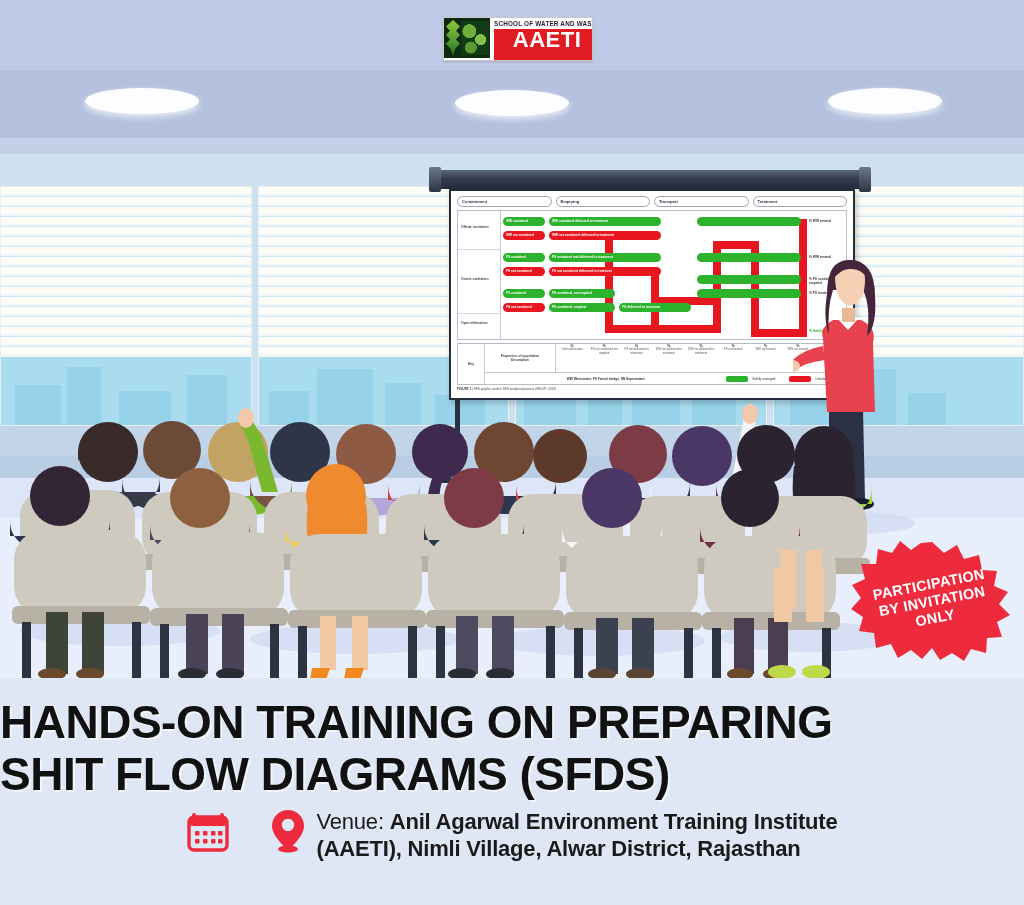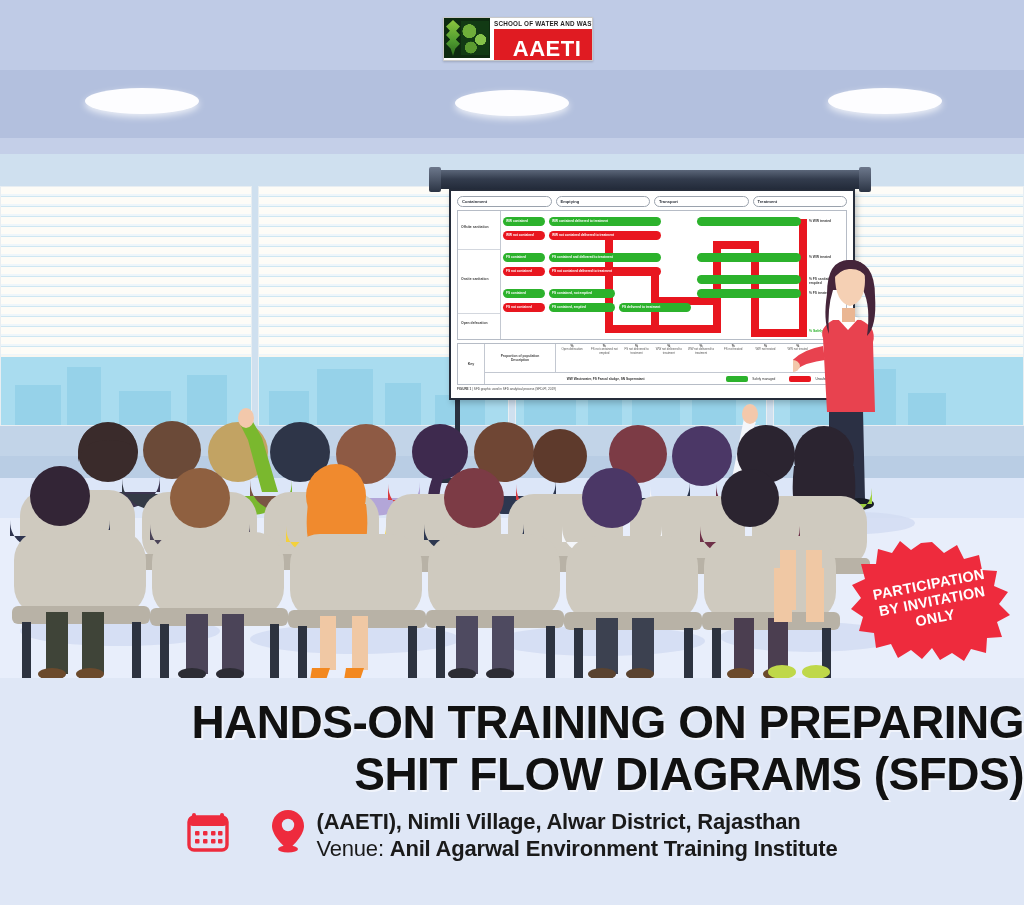--- a/index.html
+++ b/index.html
@@ -17,21 +17,21 @@
   .logo-img{width:46px;height:40px;background:#0e2b10;position:relative;overflow:hidden;flex:none;}
   .logo-img:before{content:"";position:absolute;left:2px;top:2px;width:14px;height:36px;
         background:linear-gradient(180deg,#8dc63f 0%,#4e9a2f 60%,#2c6b1d 100%);
         clip-path:polygon(50% 0,100% 18%,72% 30%,100% 42%,70% 54%,100% 66%,66% 80%,50% 100%,34% 80%,0 66%,30% 54%,0 42%,28% 30%,0 18%);}
   .logo-img:after{content:"";position:absolute;right:1px;top:3px;width:28px;height:34px;
         background:radial-gradient(circle at 30% 30%,#6fae3a 0 22%,transparent 23%),
                    radial-gradient(circle at 70% 55%,#85c24a 0 20%,transparent 21%),
                    radial-gradient(circle at 35% 78%,#5b9a30 0 18%,transparent 19%),#123a14;}
   .logo-txt{flex:1;display:flex;flex-direction:column;justify-content:flex-start;padding:2px 3px 0 4px;}
   .logo-sub{font-size:6.3px;font-weight:bold;letter-spacing:.22px;color:#231f20;white-space:nowrap;line-height:8px;}
-  .logo-main{margin-top:1px;background:#e01b22;flex:1;display:flex;align-items:flex-end;justify-content:center;}
+  .logo-main{margin-top:1px;background:#e01b22;flex:1;display:flex;align-items:flex-start;justify-content:center;}
   .logo-main span{color:#fff;font-size:22px;font-weight:bold;letter-spacing:.5px;line-height:22px;
         font-family:"Liberation Sans",sans-serif;}
 
   
   .ceiling{position:absolute;left:0;top:70px;width:1024px;height:68px;background:#b3c0de;}
   .ceiling-lip{position:absolute;left:0;top:138px;width:1024px;height:16px;background:#c4cfe8;}
   .light{position:absolute;height:26px;width:114px;border-radius:50%;background:#fdfdff;
          box-shadow:0 3px 7px rgba(255,255,255,.75);}
   .l1{left:85px;top:88px;} .l2{left:455px;top:90px;} .l3{left:828px;top:88px;}
 
@@ -104,21 +104,21 @@
   .audience{position:absolute;left:0;top:400px;width:1024px;height:280px;z-index:18;}
 
   
   .burst{position:absolute;left:849px;top:540px;width:166px;height:122px;z-index:30;}
   .burst-txt{position:absolute;left:0;top:0;width:166px;height:122px;display:flex;flex-direction:column;
         align-items:center;justify-content:center;transform:rotate(-11deg);color:#fff;font-weight:bold;
         font-size:14.5px;line-height:17px;letter-spacing:.3px;text-align:center;pointer-events:none;}
 
   
   .bottom{position:absolute;left:0;top:678px;width:1024px;height:227px;background:#dfe7f6;z-index:35;}
-  .title{position:absolute;left:0;top:18px;width:1024px;text-align:right;color:#111;
+  .title{position:absolute;left:0;top:18px;width:1024px;text-align:left;color:#111;
         font-weight:bold;font-size:46px;line-height:52px;letter-spacing:-.5px;
         font-family:"Liberation Sans",sans-serif;
         text-shadow:2px 2px 0 rgba(255,255,255,.55);}
   .title .l2t{display:block;}
   .meta{position:absolute;left:0;top:130px;width:1024px;display:flex;justify-content:center;
         align-items:flex-start;gap:42px;}
   .metaitem{display:flex;align-items:flex-start;gap:12px;}
   .mtext{font-size:22px;font-weight:bold;color:#1a1a1a;line-height:27px;letter-spacing:-.2px;}
   .mtext .lead{font-weight:normal;}
   .cal{width:42px;height:42px;flex:none;margin-top:2px;}
@@ -617,21 +617,21 @@
         </svg>
       </div>
 
       <div class="metaitem">
         <svg class="pin" viewBox="0 0 34 44">
           <path d="M17 1 C8 1 1 8 1 17 C1 28 17 41 17 41 C17 41 33 28 33 17 C33 8 26 1 17 1 Z" fill="#ee2b3d"></path>
           <circle cx="17" cy="16" r="6.2" fill="#dfe7f6"></circle>
           <ellipse cx="17" cy="40" rx="10" ry="3.6" fill="#ee2b3d"></ellipse>
         </svg>
         <div class="mtext">
+          <div><span class="lead">Venue: </span><span>Anil Agarwal Environment Training Institute</span></div>
           <div>(AAETI), Nimli Village, Alwar District, Rajasthan</div>
-          <div><span class="lead">Venue: </span><span>Anil Agarwal Environment Training Institute</span></div>
         </div>
       </div>
 
     </div>
   </div>
 
 </div>
 
 </body></html>

